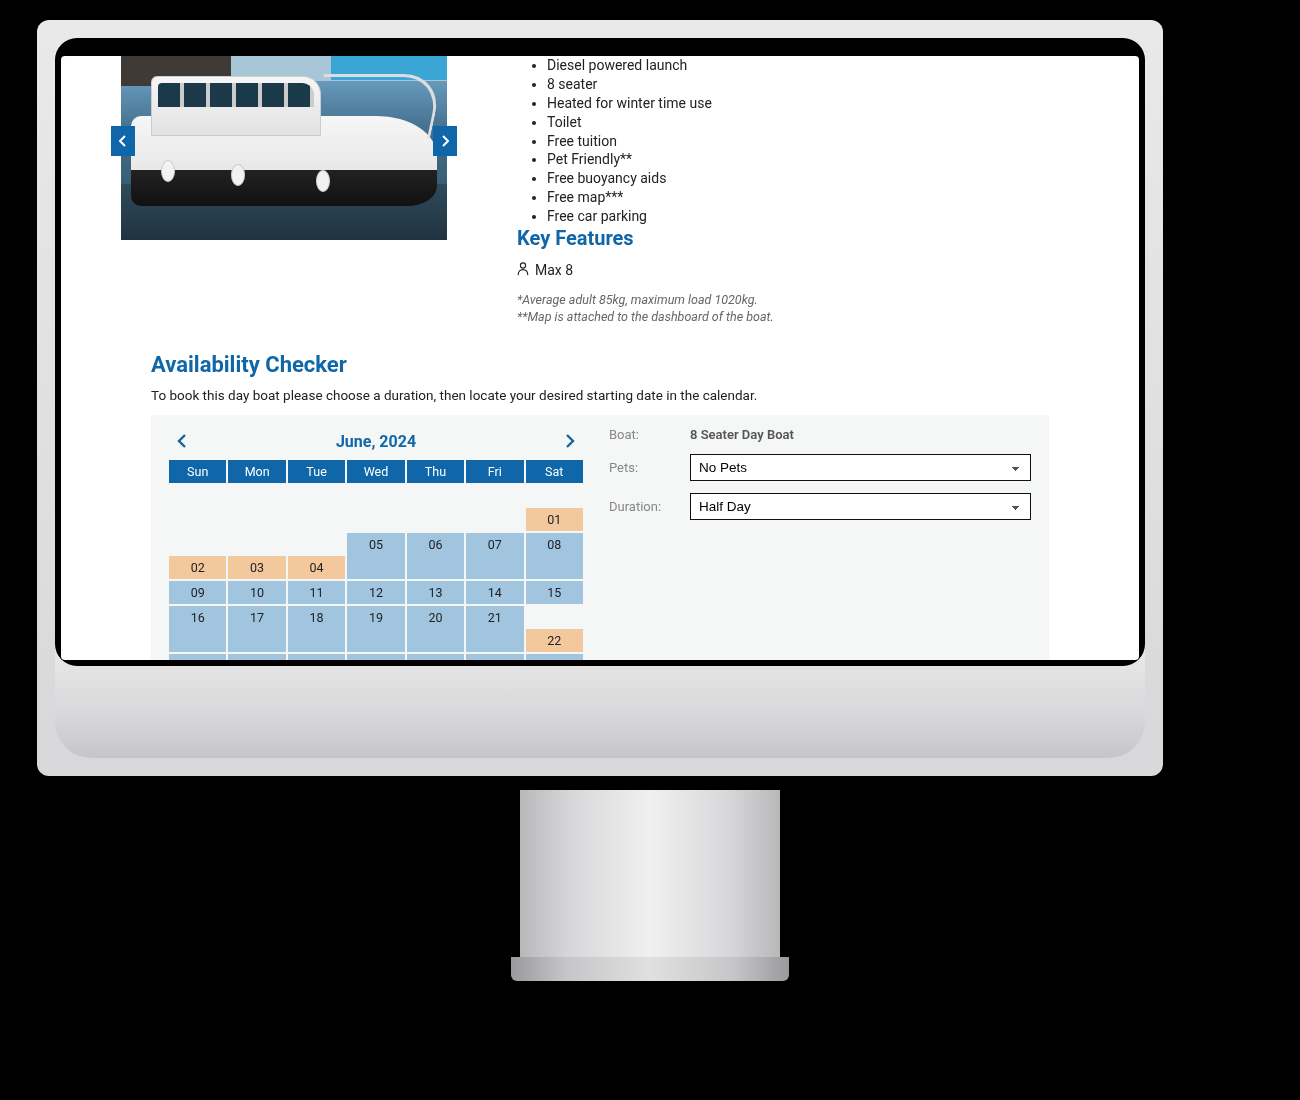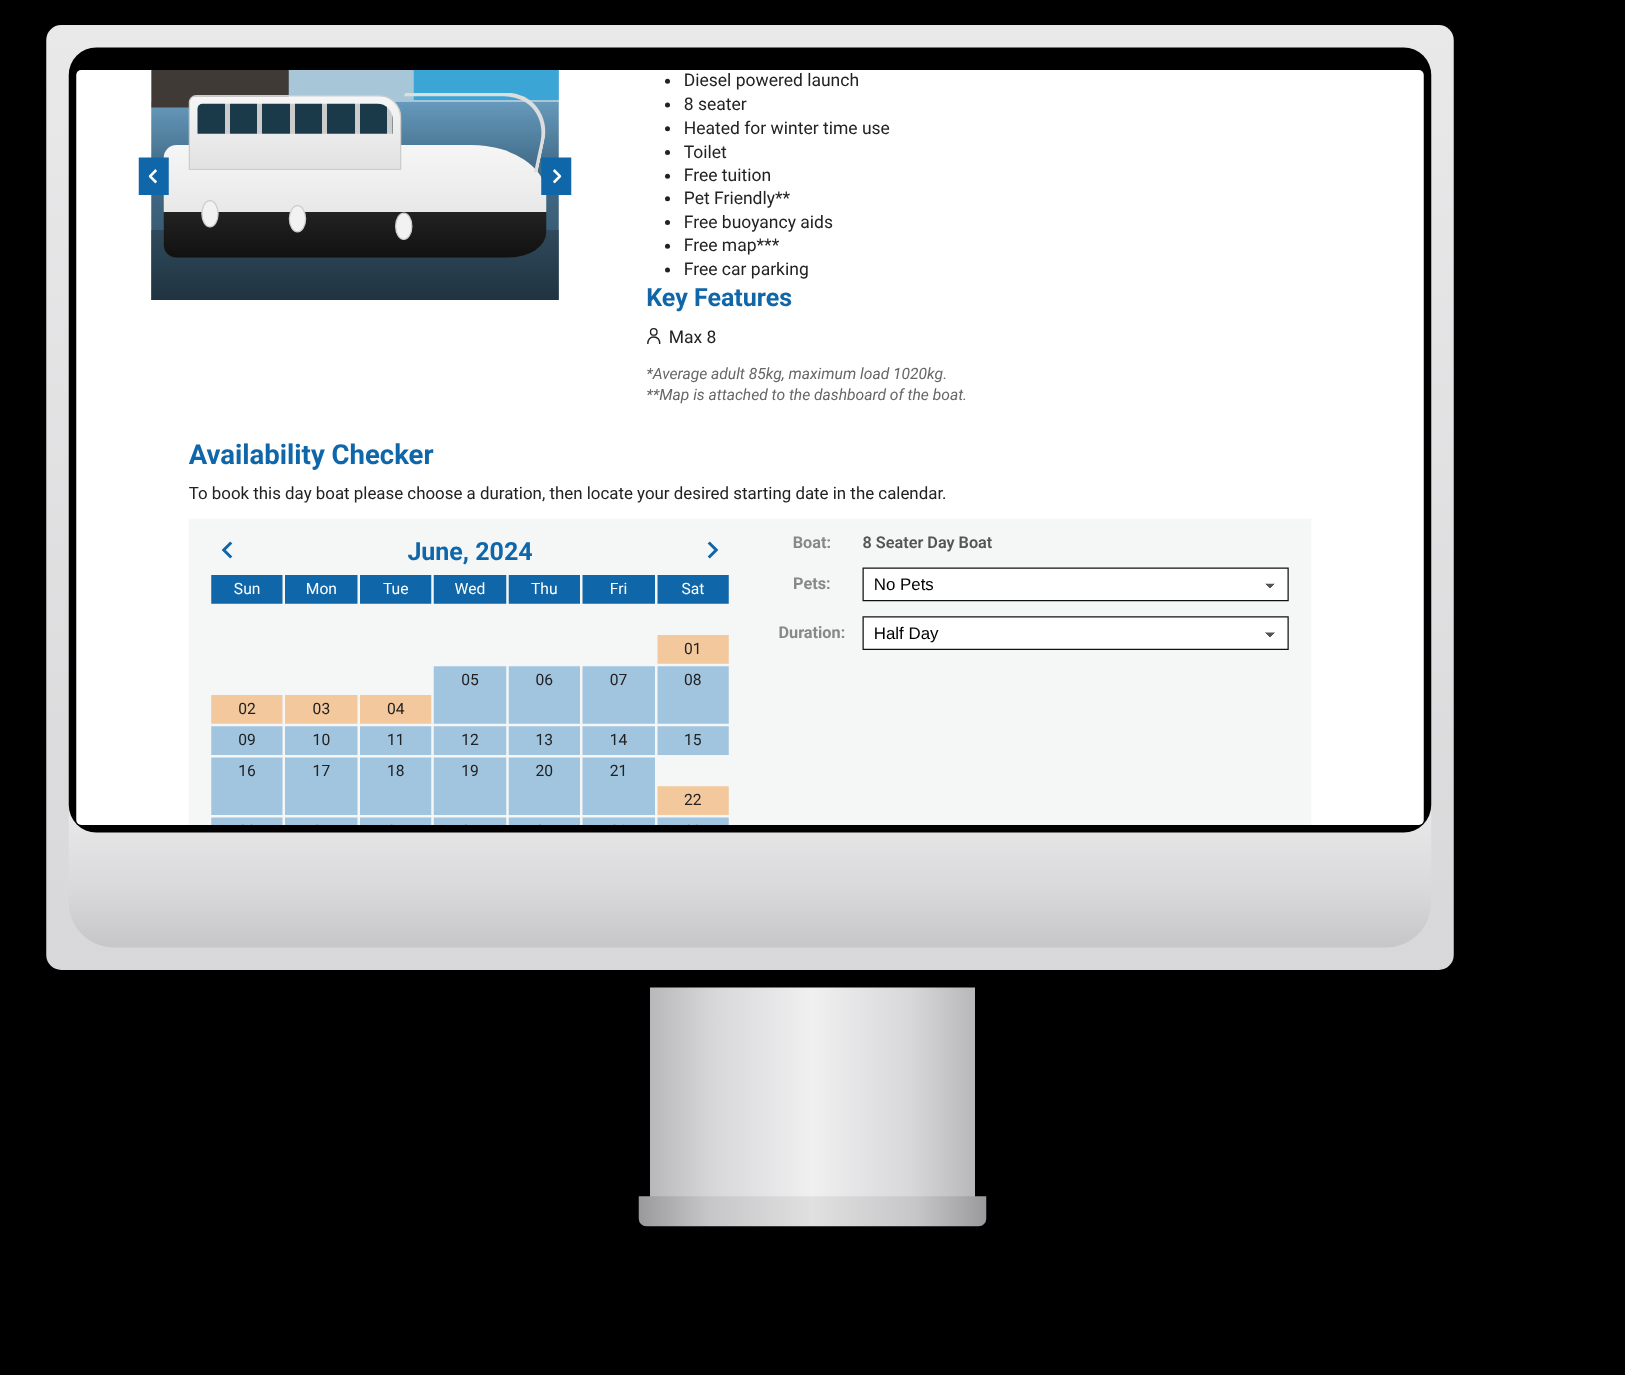--- a/index.html
+++ b/index.html
@@ -171,31 +171,31 @@
 
 .checker-panel {
   background: #f5f6f6;
   padding: 12px 18px 18px 18px;
   display: flex;
   gap: 26px;
 }
 .cal-side { flex: none; width: 414px; }
 .cal-header { display: flex; align-items: center; justify-content: space-between; padding: 2px 2px 6px 2px; }
 .cal-nav { color: #0f66a8; cursor: pointer; font-size: 18px; padding: 2px 6px; }
-.cal-title { color: #0f66a8; font-weight: 700; font-size: 20px; }
+.cal-title { color: #0f66a8; font-weight: 700; font-size: 16px; }
 .cal-grid { display: grid; grid-template-columns: repeat(7, 1fr); gap: 2px; }
 .cal-head-cell { background: #0f66a8; color: #fff; text-align: center; font-size: 12.5px; padding: 4px 0; }
 .cal-cell { text-align: center; font-size: 12.5px; padding: 4px 0; background: transparent; }
 .cal-cell.avail { background: #a1c4df; }
 .cal-cell.unavail { background: #f4c89d; margin-top: 23px; }
 .cal-cell.clickable { cursor: pointer; }
 
 .form-side { flex: 1; }
 .form-row { display: flex; align-items: center; margin-bottom: 12px; }
-.form-label { width: 81px; color: #888; font-size: 13px; font-weight: 700; text-align: center; }
+.form-label { width: 81px; color: #888; font-size: 13px; font-weight: 400; }
 .form-value { font-size: 13px; font-weight: 600; color: #555; }
 .form-select {
   flex: 1;
   border: 1px solid #111;
   background: #fff;
   font-size: 13.5px;
   padding: 5px 8px;
   appearance: none;
   background-image: linear-gradient(45deg, transparent 50%, #555 50%), linear-gradient(135deg, #555 50%, transparent 50%);
   background-position: calc(100% - 14px) 12px, calc(100% - 10px) 12px;

